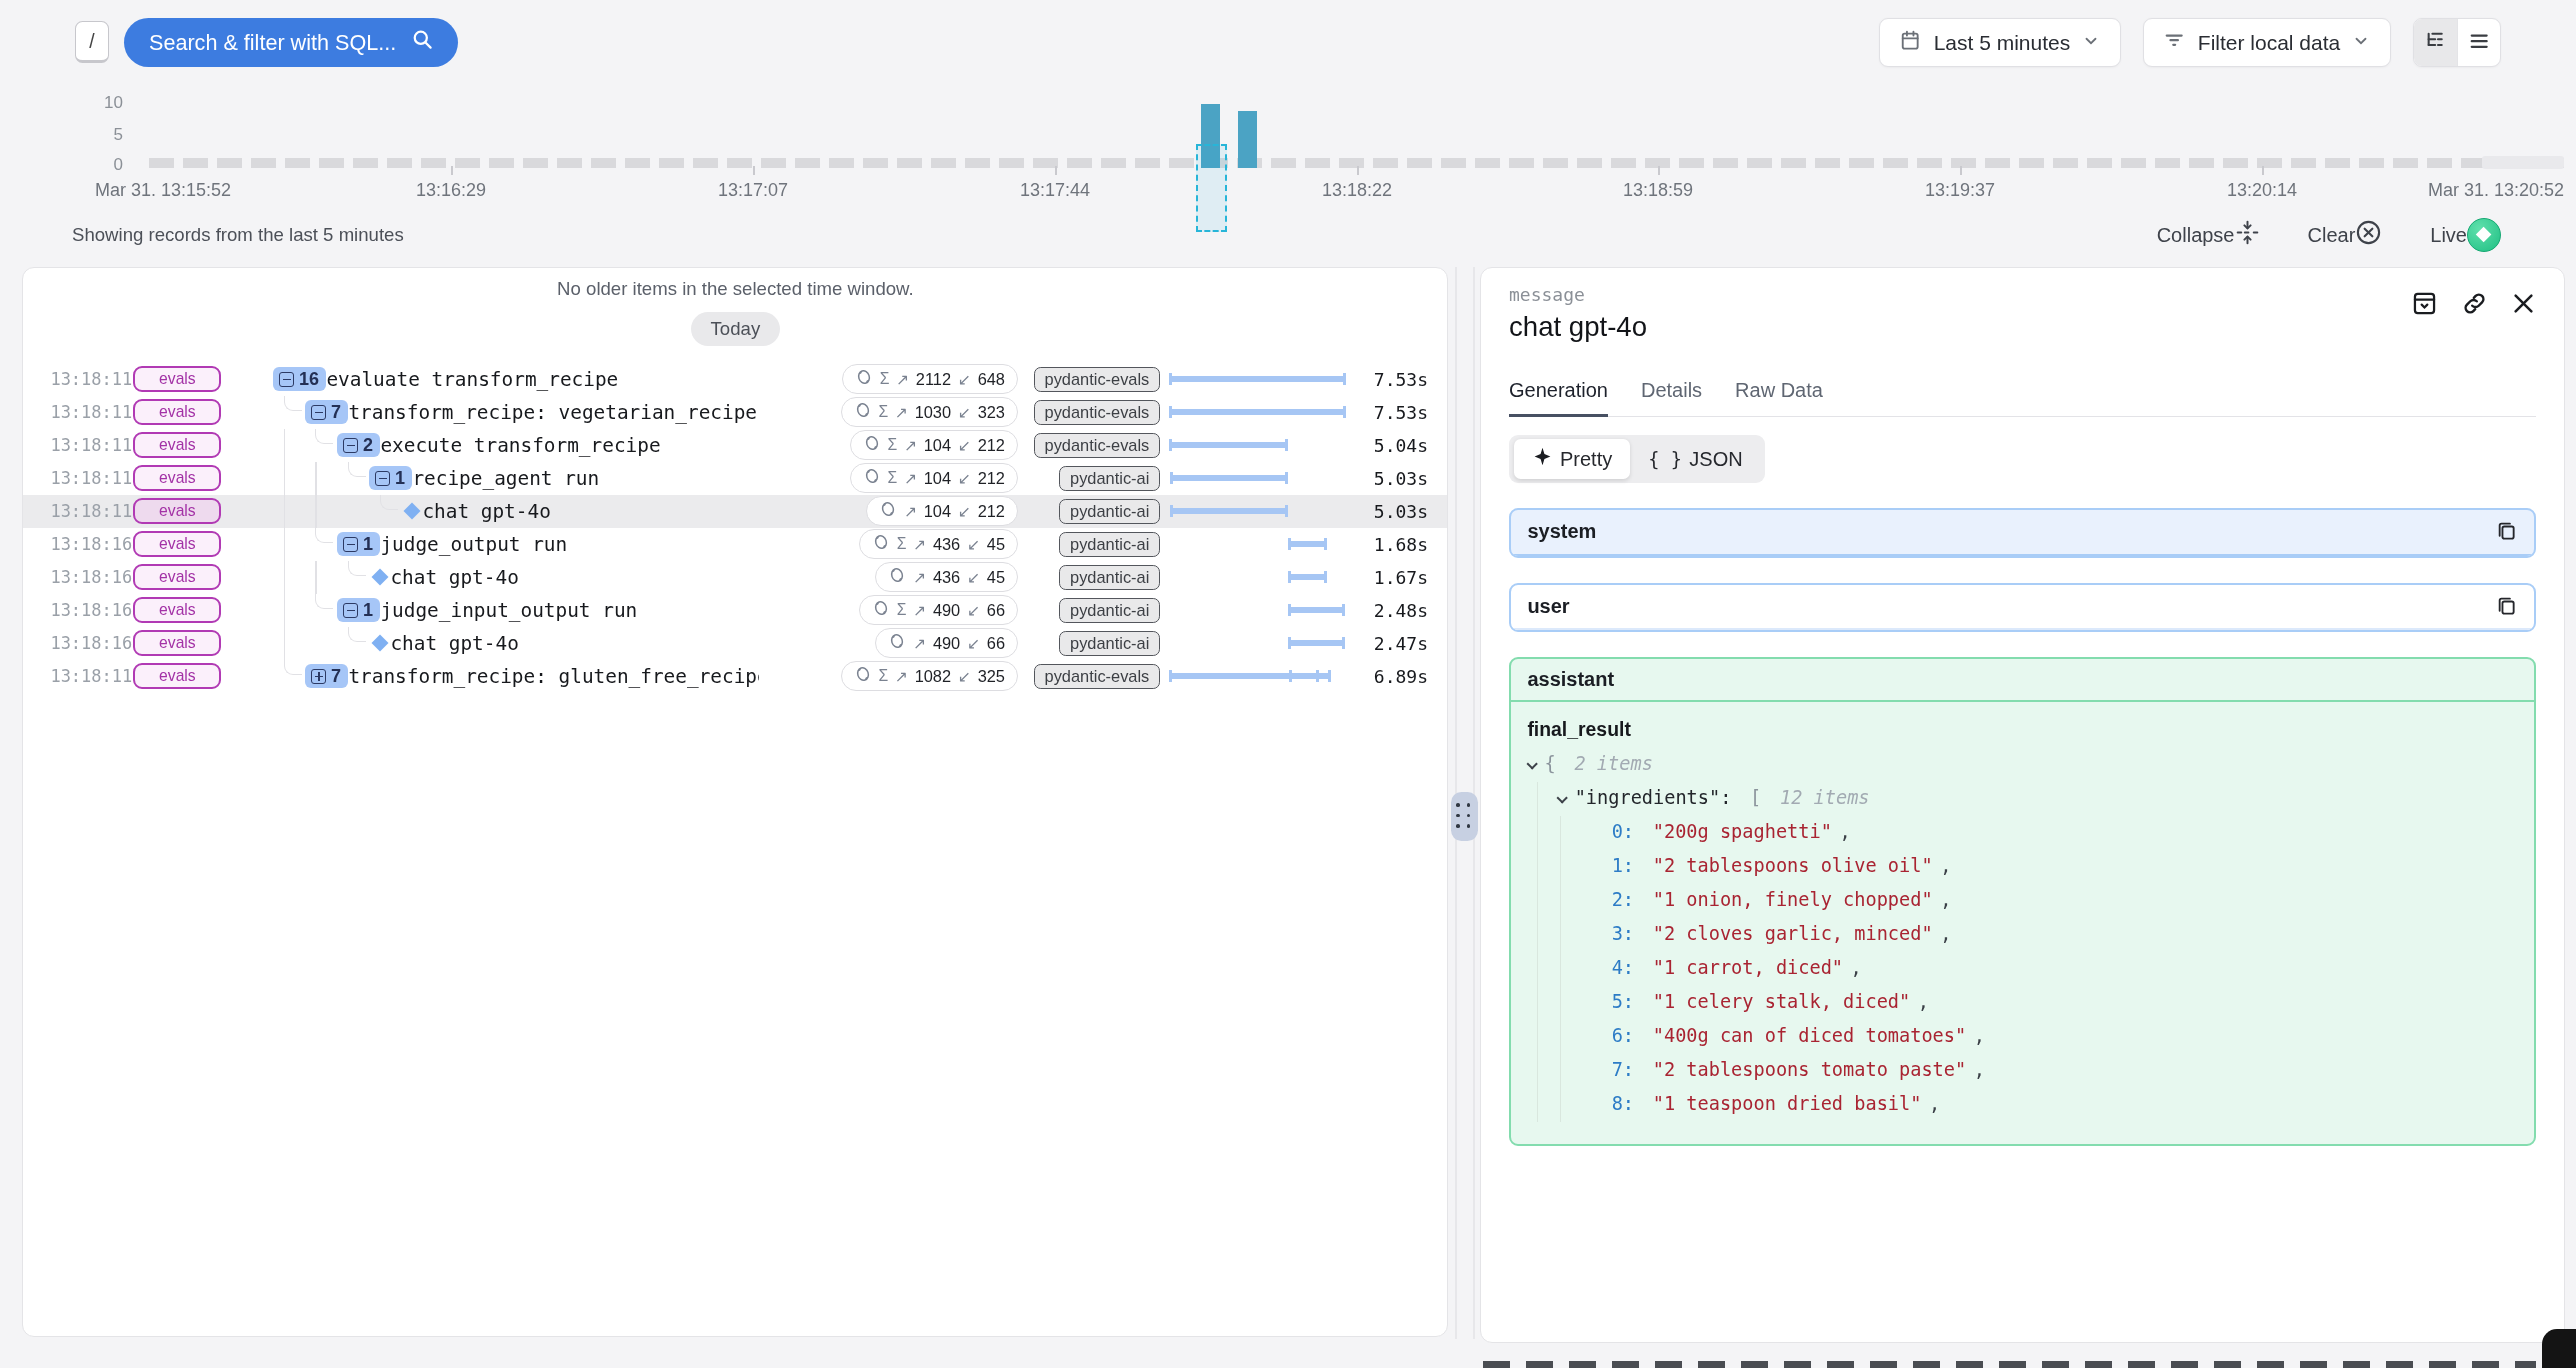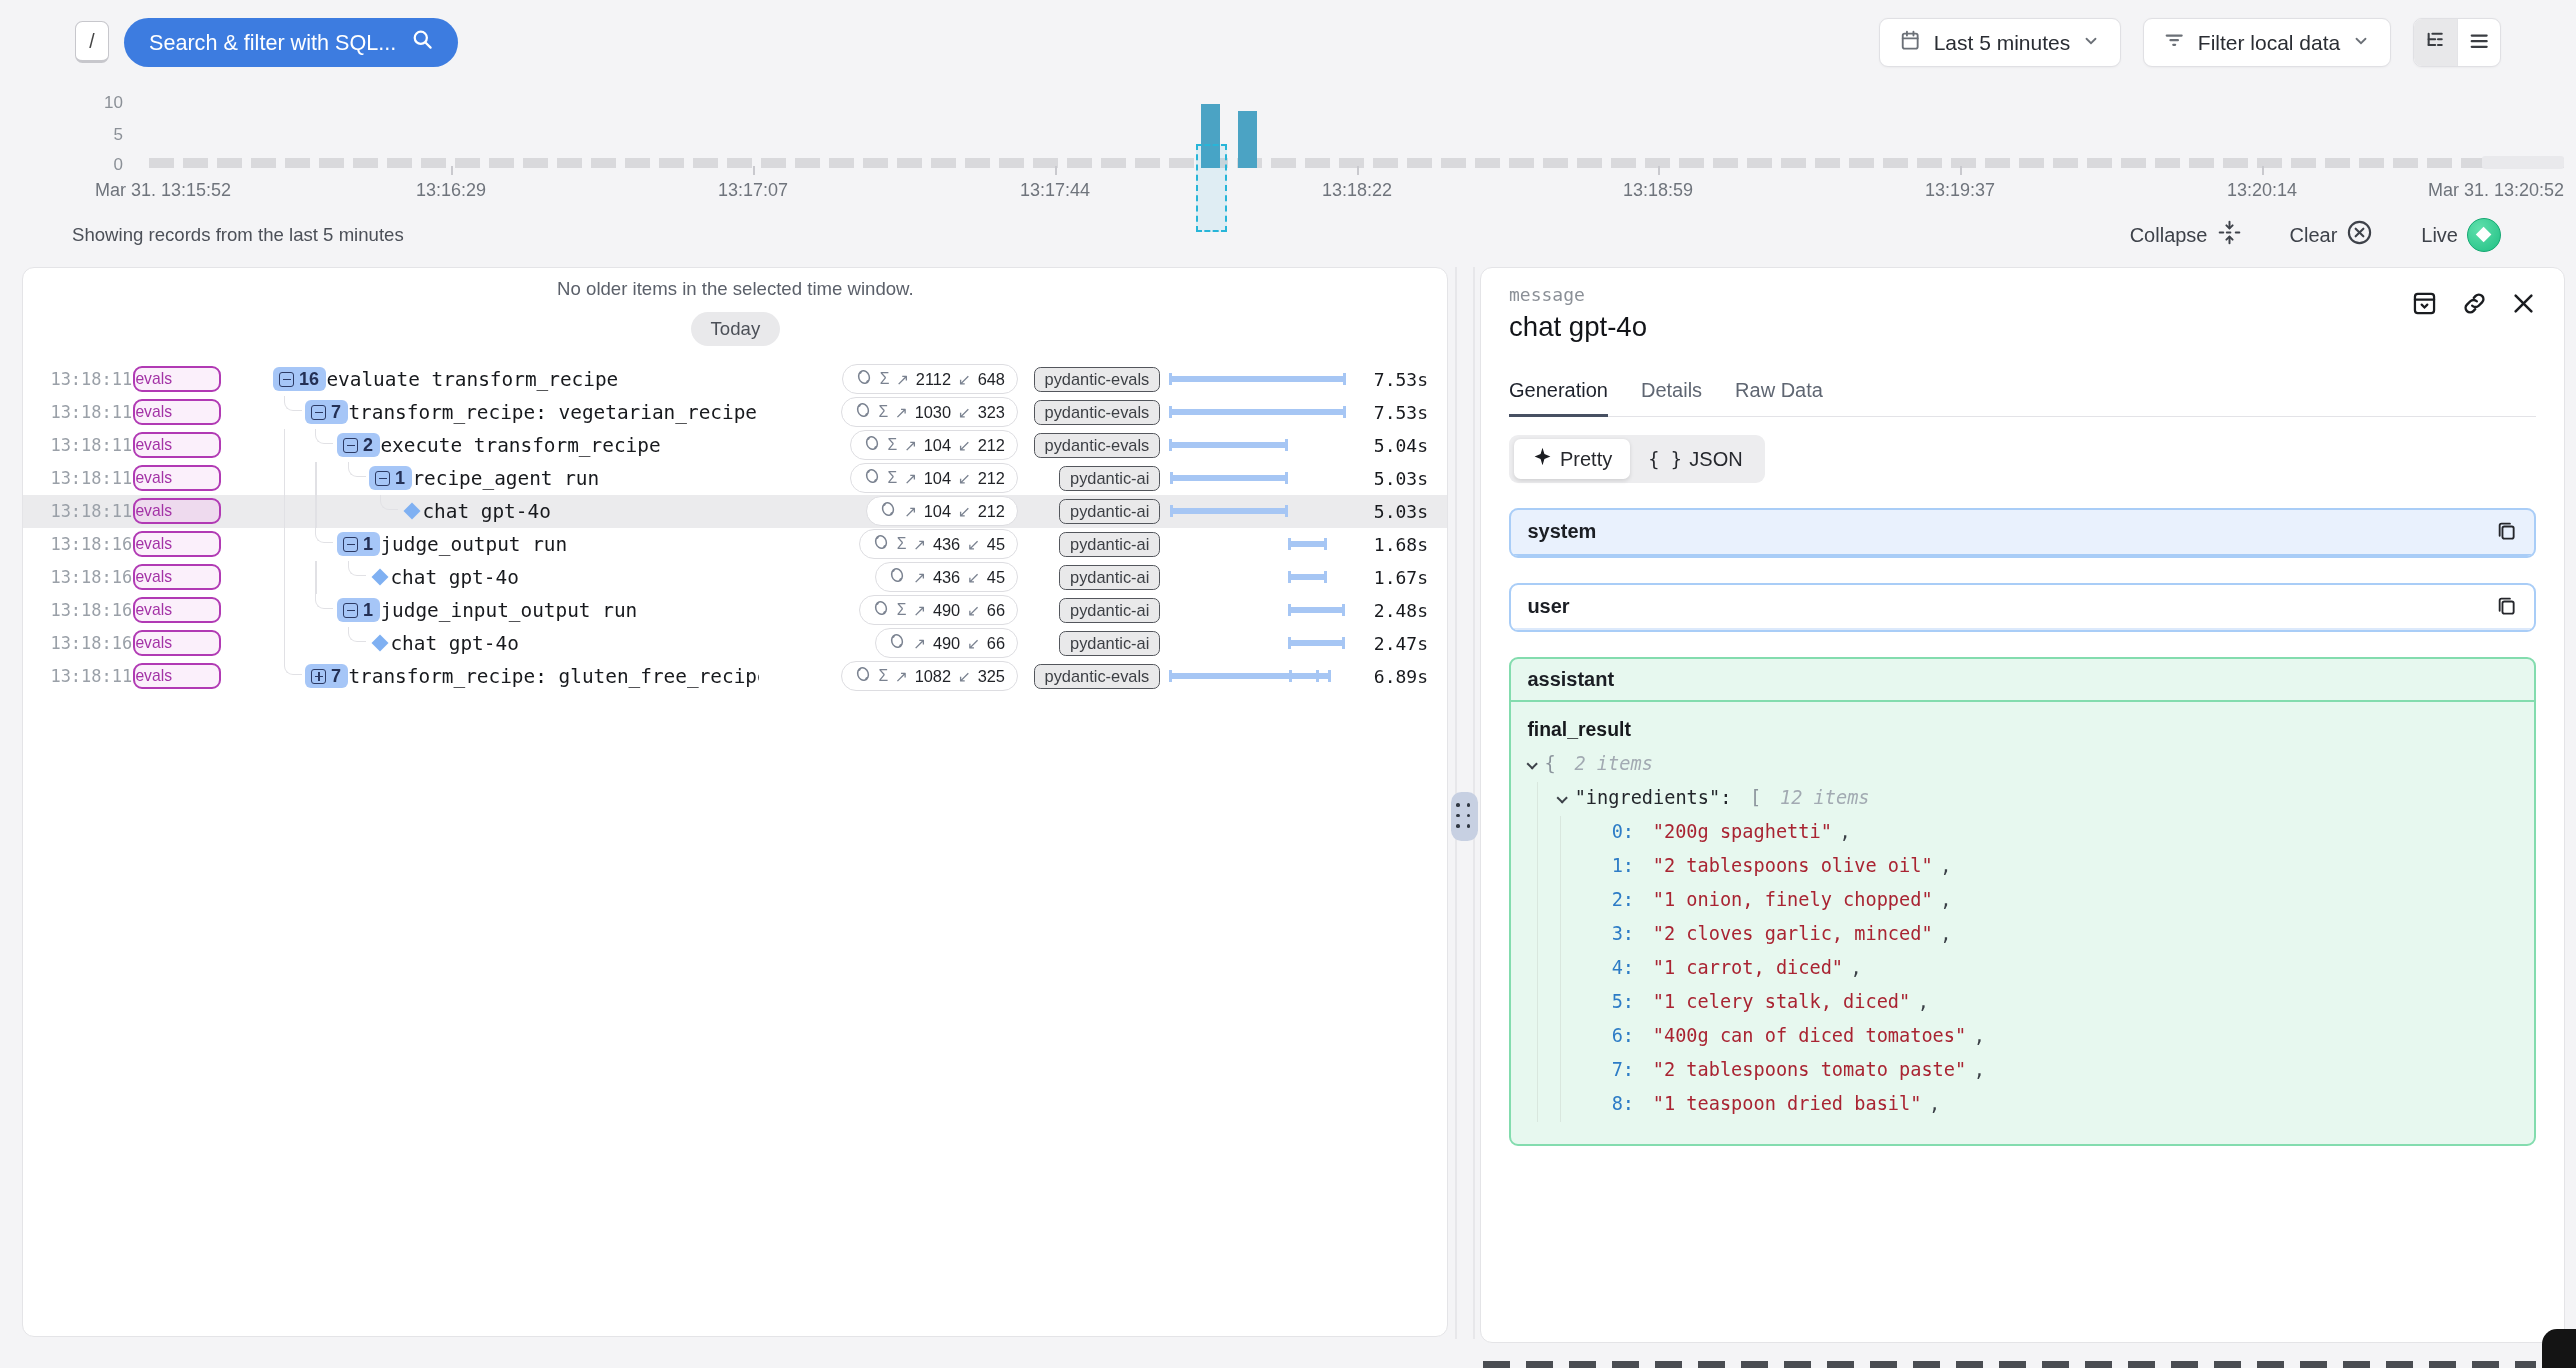--- a/index.html
+++ b/index.html
@@ -34,21 +34,21 @@
   .base-window { position:absolute; top:73px; height:13.4px; background:#e9e9ec; border-radius:3px; }
   .tick { position:absolute; top:83px; width:1.5px; height:9px; background:#c9c9ce; }
   .xlab { position:absolute; top:97px; font-size:18px; color:#6f747c; white-space:nowrap; }
   .cbar { position:absolute; width:19.4px; background:#4ba3c4; }
   .cbar-sel { position:absolute; border:2.2px dashed #27b5d8; background:rgba(39,181,216,.10); }
 
   
   .status-row { position:absolute; top:218px; left:0; right:0; height:36px; }
   .showing { position:absolute; left:72px; top:6px; font-size:18.6px; color:#4c5058; }
   .sr-right { position:absolute; right:75px; top:0; display:flex; align-items:center; gap:48px; }
-  .sr-btn { display:flex; align-items:center; gap:9px; font-size:20px; color:#3e424a; cursor:pointer; background:none; border:none; }
+  .sr-btn { display:flex; align-items:center; gap:0; font-size:20px; color:#3e424a; cursor:pointer; background:none; border:none; }
   .live-dot { width:34px; height:34px; border-radius:50%;
     background:radial-gradient(circle at 35% 30%, #5fe0ac, #1fbf83); border:1.5px solid #14a872;
     display:flex; align-items:center; justify-content:center; }
   .live-dot i { width:11.2px; height:11.2px; background:#fff; transform:rotate(45deg); display:block; }
 
   
   .left-panel { position:absolute; left:22.4px; top:267px; width:1426px; height:1070px; background:#fff;
     border:1.5px solid #e4e4e7; border-radius:12px; overflow:hidden; }
   .right-panel { position:absolute; left:1480px; top:267px; width:1085px; height:1076px; background:#fff;
     border:1.5px solid #e4e4e7; border-radius:12px; overflow:hidden; }
@@ -60,21 +60,21 @@
 
   .empty-notice { margin-top:10.4px; text-align:center; font-size:18.6px; color:#5b606a; }
   .today-pill { margin:12px auto 0; width:fit-content; background:#e9e9eb; border-radius:745px;
     padding:6px 19.4px; font-size:18.6px; color:#4c5058; cursor:pointer; }
   .rows { margin-top:16.4px; }
 
   .trow { display:flex; align-items:center; height:33px; padding-left:27px; padding-right:19.4px; cursor:pointer; }
   .trow.selected { background:#ebebed; }
   .c-time { width:83px; font-size:17px; color:#9aa0a8; }
   .c-eval { width:140px; }
-  .eval-badge { display:inline-block; width:88px; border:2.2px solid #b13ab4; color:#a332a6;
+  .eval-badge { display:inline-block; width:88px; text-align:center; border:2.2px solid #b13ab4; color:#a332a6;
     background:#fbf0fb; border-radius:9px; font-size:15.7px; padding:2.2px 0; }
   .trow.selected .eval-badge { background:#eedaee; }
   .c-tree { flex:1; position:relative; display:flex; align-items:center; height:100%; overflow:hidden; }
   .guide { position:absolute; top:-0.7px; bottom:-0.7px; width:1.5px; background:#e1e1e5; }
   .elbow { position:absolute; top:-9px; height:24.6px; width:18px; border-left:1.5px solid #e1e1e5;
     border-bottom:1.5px solid #e1e1e5; border-bottom-left-radius:9px; }
   .node-badge { display:inline-flex; align-items:center; gap:4.5px; background:#a6c6f7; border-radius:6px;
     padding:1.5px 7.5px 1.5px 6px; color:#243055; font-size:18px; font-weight:bold; flex:none; }
   .node-box { width:15px; height:15px; border:1.5px solid #2c3a64; border-radius:3px; position:relative; }
   .node-box::before { content:""; position:absolute; left:2.2px; right:2.2px; top:50%; margin-top:-0.7px; height:1.5px; background:#2c3a64; }

